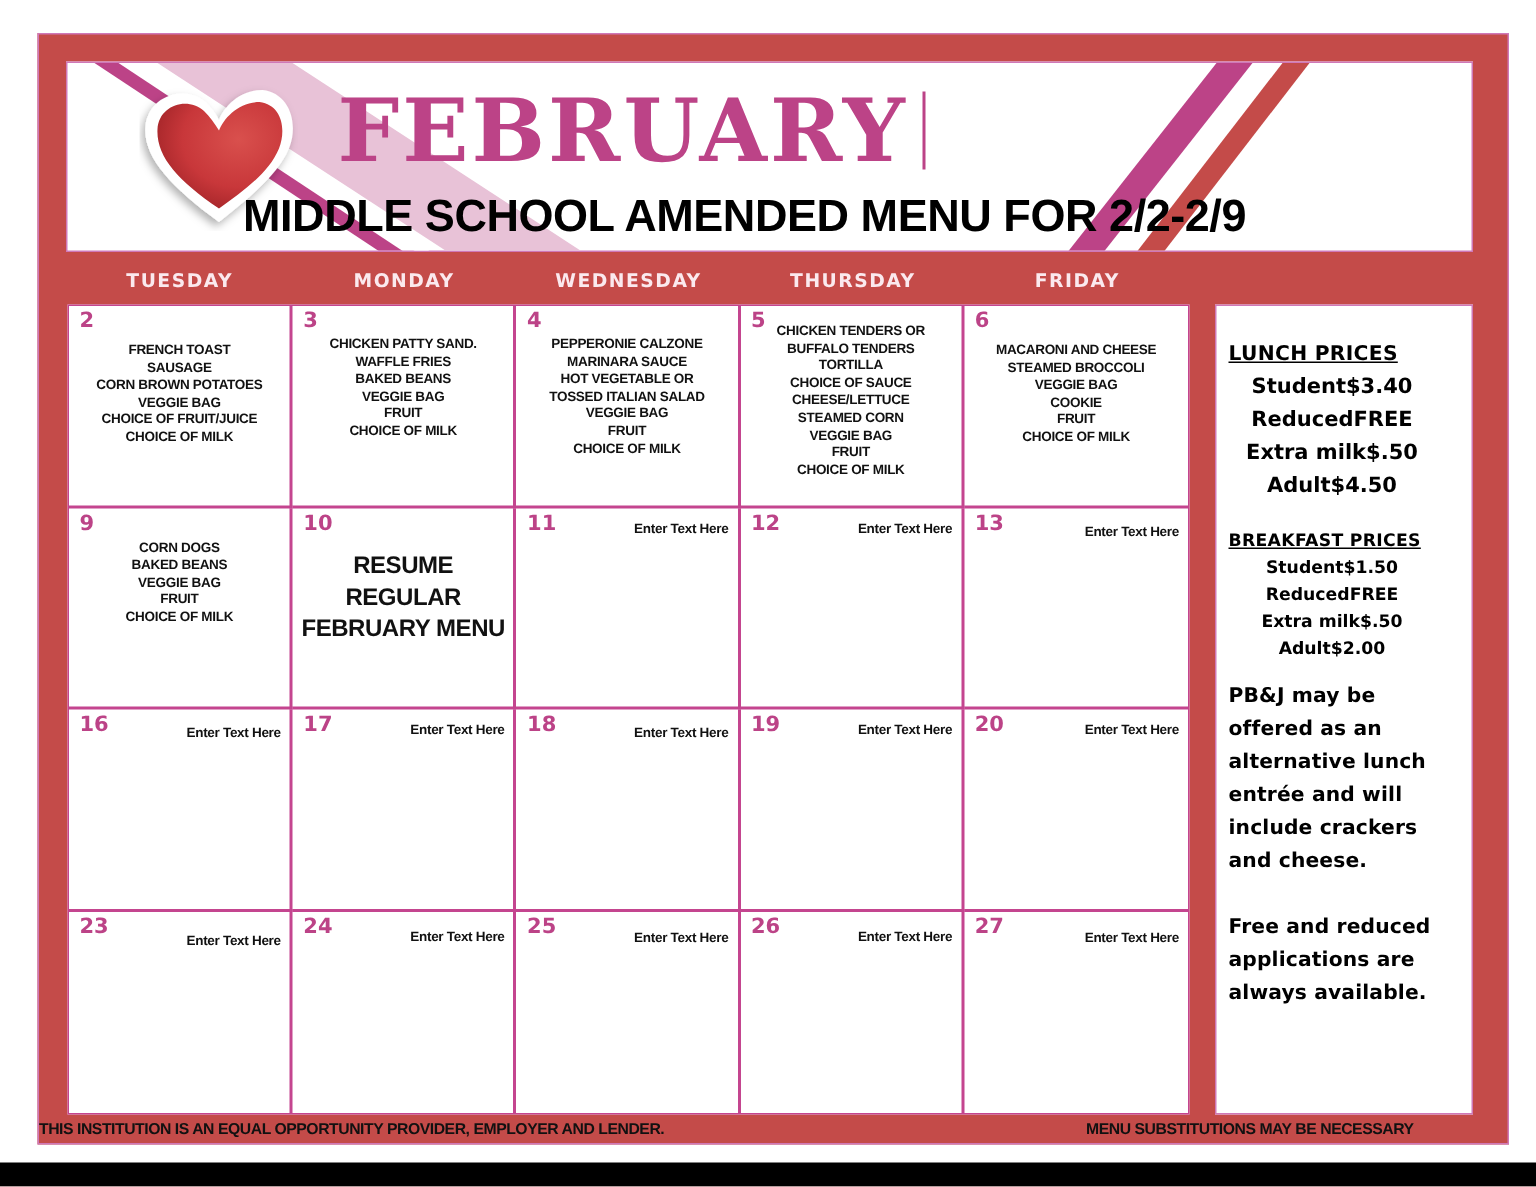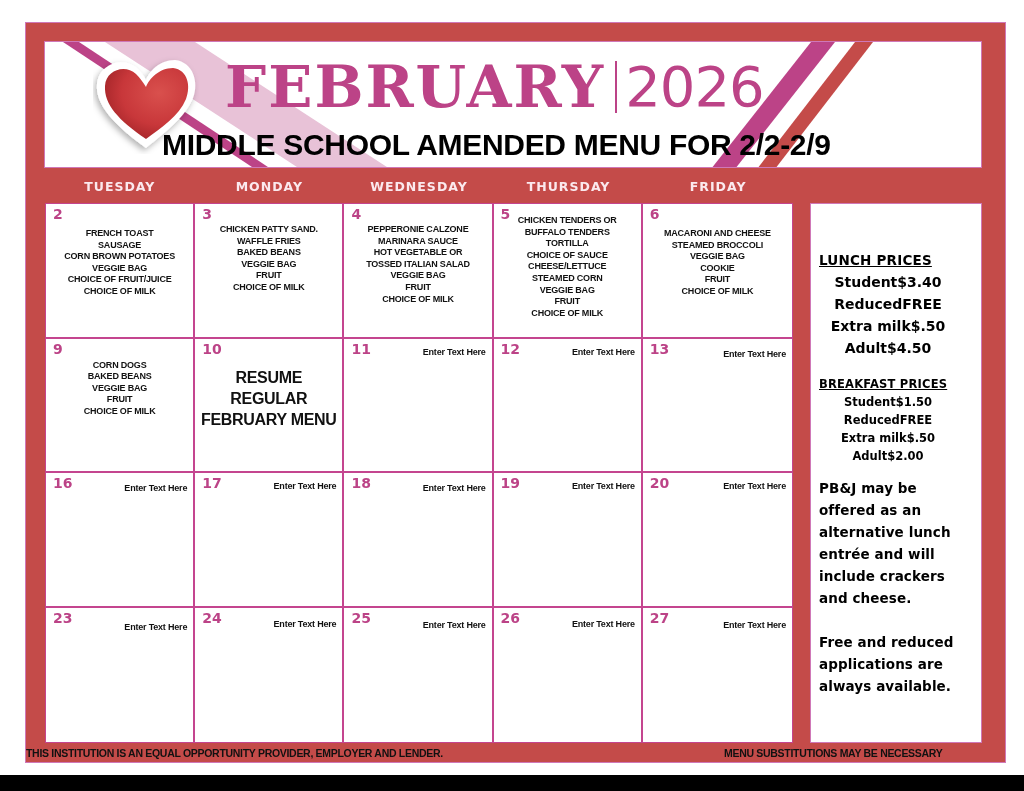--- a/index.html
+++ b/index.html
@@ -60,21 +60,21 @@
   .menu {
     position: absolute; left: 0; right: 0; top: 24px; text-align: center;
     font-size: 9px; font-weight: bold; line-height: 11.6px; color: #111; letter-spacing: -0.2px;
     font-family: "Liberation Sans", sans-serif;
   }
   .menu.top { top: 15px; }
   .menu.big { top: 28px; font-size: 16px; line-height: 21px; letter-spacing: -0.3px; }
 
   .side {
     position: absolute; left: 784px; top: 180px; width: 172px; height: 540px;
-    background: #ffffff; border: 1px solid #cf78b8; padding: 48px 8px 0 8px; color: #000;
+    background: #ffffff; border: 1px solid #cf78b8; padding: 24px 8px 0 8px; color: #000;
   }
   .side h3 {
     font-family: "DejaVu Sans", sans-serif; font-size: 13.5px; font-weight: bold;
     text-decoration: underline; letter-spacing: 0.2px; margin-bottom: 3px; white-space: nowrap;
   }
   .price-row { display: flex; justify-content: center; font-family: "DejaVu Sans", sans-serif; font-weight: bold; white-space: nowrap; }
   .lunch .price-row { font-size: 14px; line-height: 22px; padding-right: 16px; }
   .breakfast { margin-top: 18px; }
   .breakfast h3 { font-size: 11.5px; margin-bottom: 2px; text-decoration: underline; }
   .breakfast .price-row { font-size: 11.5px; line-height: 18px; padding-right: 16px; }
@@ -118,21 +118,20 @@
           <feDropShadow dx="-2" dy="3" stdDeviation="3" flood-color="#000" flood-opacity="0.3"></feDropShadow>
         </filter>
       </defs>
       <path d="M53 94 C 20 70, 2 50, 4 30 C 6 10, 30 2, 44 14 C 48 18, 51 22, 53 26 C 56 18, 66 6, 82 6 C 100 8, 106 28, 100 44 C 92 64, 70 80, 53 94 Z" fill="#ffffff" filter="url(#hs)"></path>
       <path d="M53 85 C 25 66, 11 50, 12 32 C 13 16, 32 10, 43 20 C 47 24, 50 28, 53 33 C 56 25, 66 14, 80 14 C 95 16, 98 32, 93 45 C 86 62, 68 74, 53 85 Z" fill="url(#hg)"></path>
     </svg>
 
     <div class="title-row">
       <span class="title-month">FEBRUARY</span>
       <span class="title-sep"></span>
-      <span class="title-year">2026</span>
     </div>
     <div class="subtitle">MIDDLE SCHOOL AMENDED MENU FOR 2/2-2/9</div>
   </div>
 
   <div class="daynames">
     <div>TUESDAY</div>
     <div>MONDAY</div>
     <div>WEDNESDAY</div>
     <div>THURSDAY</div>
     <div>FRIDAY</div>

